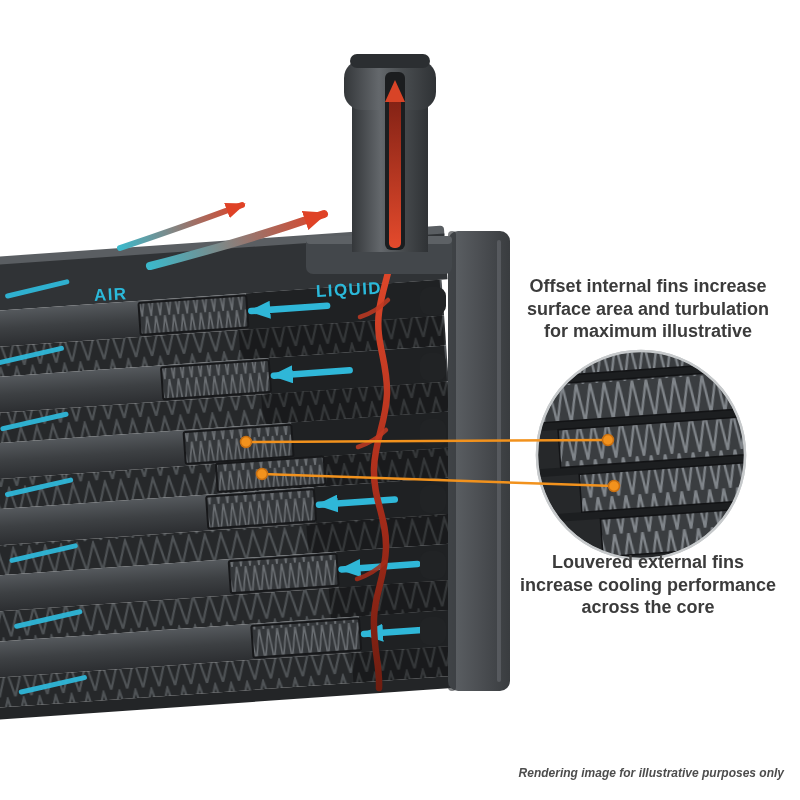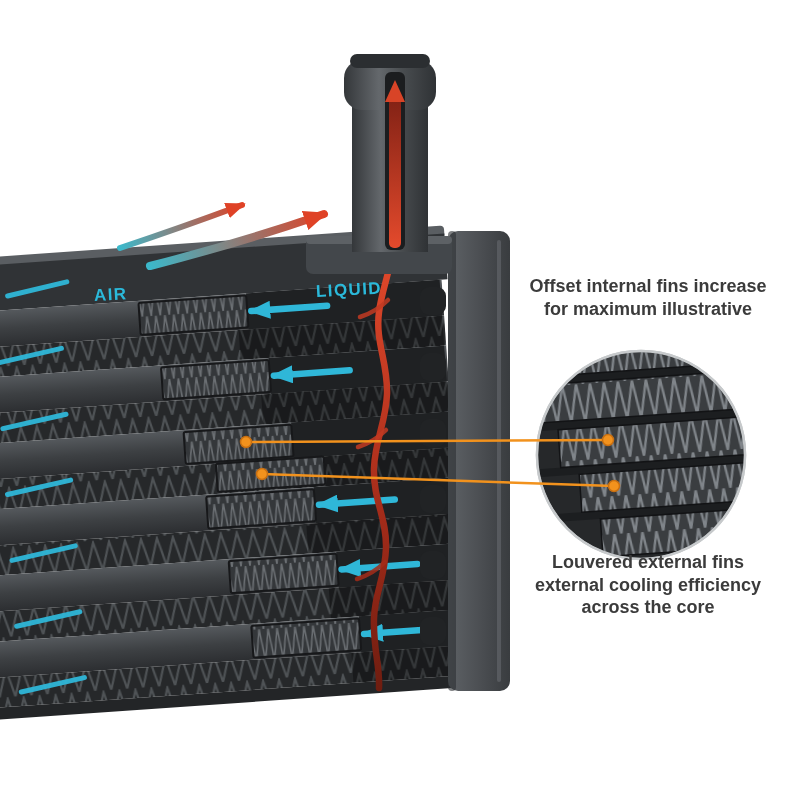--- a/index.html
+++ b/index.html
@@ -227,23 +227,25 @@
       <circle cx="608" cy="440" r="5.5"></circle>
       <circle cx="614" cy="486" r="5.5"></circle>
     </g>
   </svg>
 
   <span class="flow-label air">AIR</span>
   <span class="flow-label liquid">LIQUID</span>
 
   <div class="annotation annotation-top">
     <span class="line">Offset internal fins increase</span>
+    <span class="line">surface area and turbulation</span>
     <span class="line">for maximum illustrative</span>
   </div>
 
   <div class="annotation annotation-bottom">
     <span class="line">Louvered external fins</span>
-    <span class="line">external cooling efficiency</span>
+    <span class="line">increase cooling performance</span>
     <span class="line">across the core</span>
   </div>
 
+  <div class="disclaimer">Rendering image for illustrative purposes only</div>
 
 </div>
 
 </body></html>

